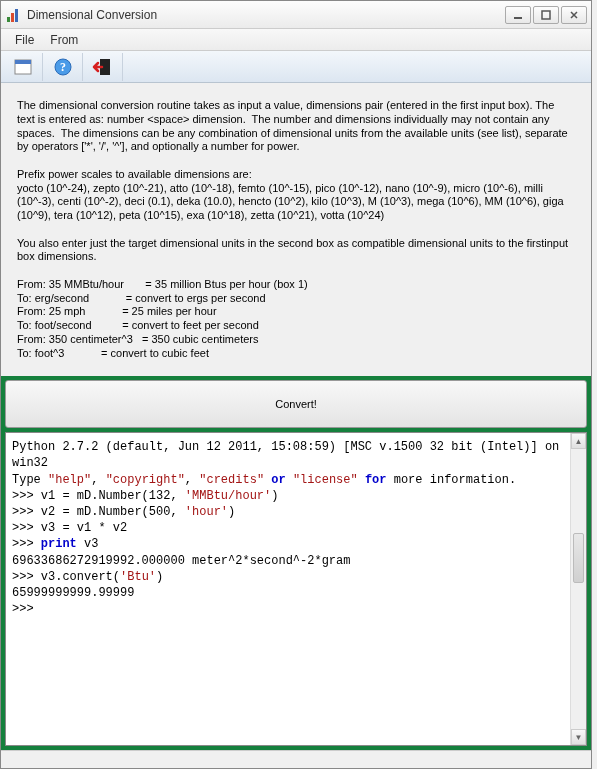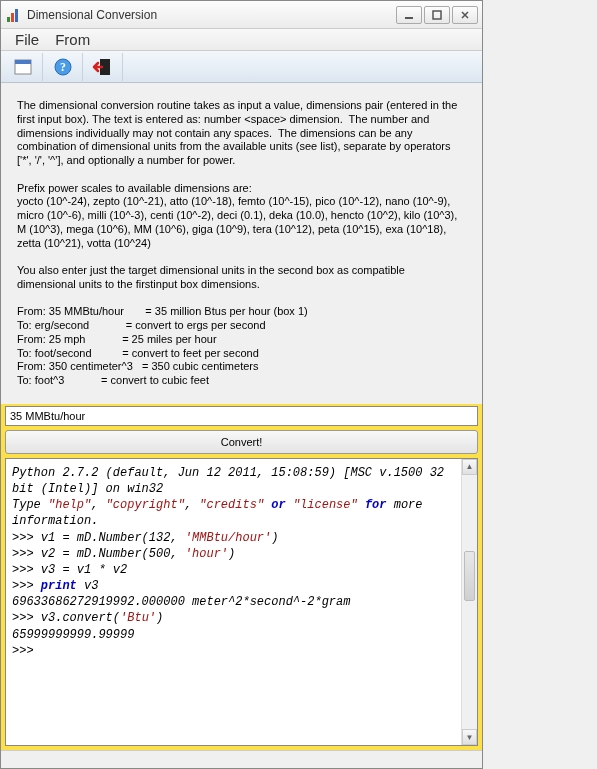--- a/index.html
+++ b/index.html
@@ -1,32 +1,32 @@
 <!DOCTYPE html>
 <html><head>
   <meta charset="utf-8">
   <style>
     * { box-sizing: border-box; margin: 0; padding: 0; }
     body { font-family: "Segoe UI", Tahoma, sans-serif; font-size: 11px; background: #f0f0f0; }
-    .window { width: 483px; height: 769px; background: #fde047; border: 1px solid #888; display: flex; flex-direction: column; }
+    .window { width: 592px; height: 769px; background: #15803d; border: 1px solid #888; display: flex; flex-direction: column; }
     .titlebar { height: 28px; background: linear-gradient(#fdfdfd, #ebebeb); display: flex; align-items: center; padding: 0 4px; border-bottom: 1px solid #ccc; }
     .app-icon { width: 16px; height: 16px; margin-right: 6px; }
     .title { flex: 1; font-size: 12px; color: #333; }
     .win-btns { display: flex; gap: 2px; }
     .win-btn { width: 26px; height: 18px; border: 1px solid #aaa; border-radius: 2px; background: linear-gradient(#fdfdfd, #e8e8e8); display: flex; align-items: center; justify-content: center; font-size: 10px; color: #555; cursor: pointer; }
     .menubar { height: 22px; background: linear-gradient(#f8f8f8, #ececec); display: flex; align-items: center; padding: 0 6px; border-bottom: 1px solid #ccc; }
-    .menu-item { padding: 0 8px; color: #333; font-size: 15px; cursor: pointer; }
+    .menu-item { padding: 0 8px; color: #333; font-size: 12px; cursor: pointer; }
     .toolbar { height: 32px; background: linear-gradient(#f3f7fb, #dce6f1); display: flex; align-items: center; border-bottom: 1px solid #b8c4d0; padding: 0 2px; }
     .tool-btn { width: 40px; height: 28px; display: flex; align-items: center; justify-content: center; border-right: 1px solid #c8d2de; cursor: pointer; }
     .description { padding: 16px; font-size: 11px; line-height: 1.25; color: #000; background: #f0f0f0; white-space: pre-wrap; }
     .input-row { border: 1px solid #888; background: #fff; margin: 2px 4px 0 4px; }
     .input-row input { width: 100%; border: none; outline: none; padding: 3px 4px; font-size: 11px; font-family: inherit; background: transparent; }
-    .convert-btn { margin: 4px; padding: 5px 0; border: 1px solid #999; border-radius: 3px; background: linear-gradient(#f8f8f8, #e4e4e4); text-align: center; font-size: 11px; cursor: pointer; }
+    .convert-btn { margin: 4px; padding: 17px 0; border: 1px solid #999; border-radius: 3px; background: linear-gradient(#f8f8f8, #e4e4e4); text-align: center; font-size: 11px; cursor: pointer; }
     .console-wrap { flex: 1; margin: 0 4px 4px 4px; border: 1px solid #888; background: #fff; display: flex; overflow: hidden; }
-    .console { flex: 1; padding: 6px; font-family: "Courier New", monospace; font-size: 12px; line-height: 1.35; white-space: pre-wrap; overflow: auto; font-style: italic; }
+    .console { flex: 1; padding: 6px; font-family: "Courier New", monospace; font-size: 12px; line-height: 1.35; white-space: pre-wrap; overflow: auto; }
     .scrollbar { width: 16px; background: #f0f0f0; border-left: 1px solid #ddd; display: flex; flex-direction: column; }
     .sb-arrow { height: 16px; background: linear-gradient(#f8f8f8,#e0e0e0); border: 1px solid #ccc; display: flex; align-items: center; justify-content: center; font-size: 8px; color: #666; }
     .sb-track { flex: 1; position: relative; }
     .sb-thumb { position: absolute; top: 30%; left: 2px; right: 2px; height: 50px; background: linear-gradient(#e8e8e8,#d0d0d0); border: 1px solid #bbb; border-radius: 2px; }
     .c-str { color: #a31515; }
     .c-kw { color: #0000cc; font-weight: bold; }
     .status { height: 18px; border-top: 1px solid #ccc; background: #f0f0f0; }
   </style>
 </head>
 <body>
@@ -92,23 +92,20 @@
 
 You also enter just the target dimensional units in the second box as compatible dimensional units to the firstinput box dimensions.
 
 From: 35 MMBtu/hour       = 35 million Btus per hour (box 1)
 To: erg/second            = convert to ergs per second
 From: 25 mph            = 25 miles per hour
 To: foot/second          = convert to feet per second
 From: 350 centimeter^3   = 350 cubic centimeters
 To: foot^3            = convert to cubic feet</div>
 
-  <div class="input-row">
-    <input type="text" value="35 MMBtu/hour" style="">
-  </div>
 
   <div class="convert-btn">Convert!</div>
 
   <div class="console-wrap">
     <div class="console"><span>Python 2.7.2 (default, Jun 12 2011, 15:08:59) [MSC v.1500 32 bit (Intel)] on win32</span>
 <span>Type </span><span class="c-str">"help"</span><span>, </span><span class="c-str">"copyright"</span><span>, </span><span class="c-str">"credits"</span><span> </span><span class="c-kw">or</span><span> </span><span class="c-str">"license"</span><span> </span><span class="c-kw">for</span><span> more information.</span>
 <span>&gt;&gt;&gt; v1 = mD.Number(132, </span><span class="c-str">'MMBtu/hour'</span><span>)</span>
 <span>&gt;&gt;&gt; v2 = mD.Number(500, </span><span class="c-str">'hour'</span><span>)</span>
 <span>&gt;&gt;&gt; v3 = v1 * v2</span>
 <span>&gt;&gt;&gt; </span><span class="c-kw">print</span><span> v3</span>

